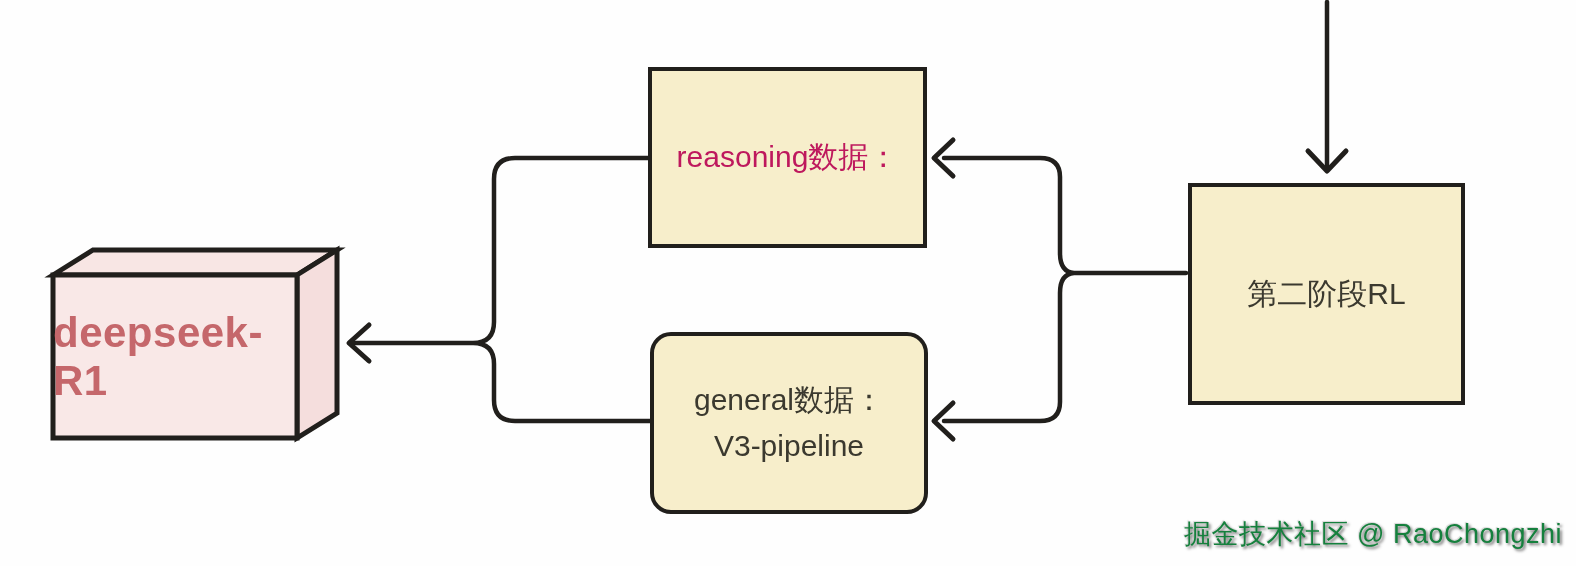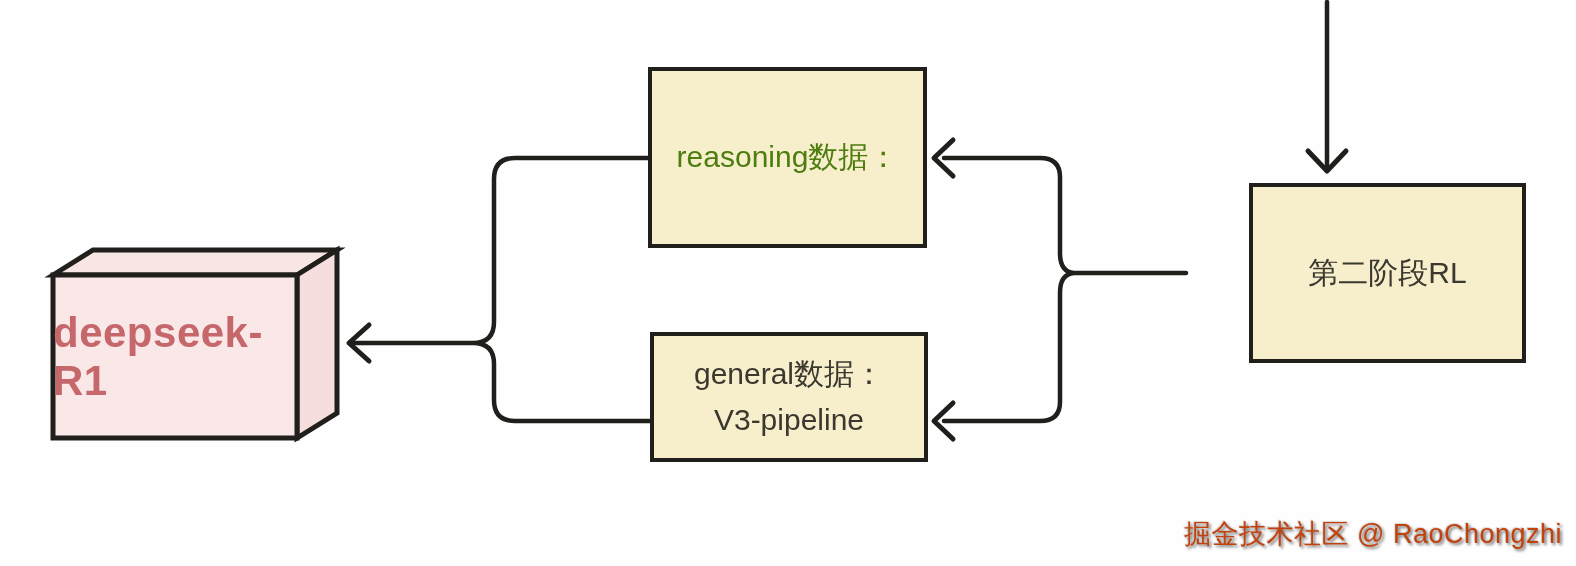--- a/index.html
+++ b/index.html
@@ -42,22 +42,22 @@
     border-width: 4.5px;
     display: flex;
     flex-direction: column;
     align-items: center;
     justify-content: center;
     text-align: center;
     font-size: 30px;
     line-height: 1.55;
   }
   #node-reasoning { left: 648px; top: 67px;  width: 279px; height: 181px; }
-  #node-general   { left: 650px; top: 332px; width: 278px; height: 130px; }
-  #node-stage2    { left: 1249px; top: 183px; width: 277px; height: 180px; }
+  #node-general   { left: 650px; top: 332px; width: 278px; height: 182px; border-radius: 21px; }
+  #node-stage2    { left: 1188px; top: 183px; width: 277px; height: 222px; }
   #deepseek-label {
     position: absolute;
     left: 53px; top: 275px;
     width: 244px; height: 163px;
     display: flex;
     align-items: center;
     justify-content: center;
     font-size: 42px;
     font-weight: bold;
     letter-spacing: 0.5px;
@@ -92,28 +92,28 @@
              M473 343 H352" style="stroke: rgb(33, 31, 28);"></path>
     <path class="arrowhead" d="M369 325 L349 343 L369 361" style="stroke: rgb(33, 31, 28);"></path>
 
     <path class="face" d="M53 275 L93 250 L337 250 L297 275 Z" style="fill: rgb(248, 230, 228); stroke: rgb(33, 31, 28);"></path>
     <path class="face" d="M297 275 L337 250 L337 413 L297 438 Z" style="fill: rgb(245, 222, 221); stroke: rgb(33, 31, 28);"></path>
     <path class="face" d="M53 275 H297 V438 H53 Z" style="fill: rgb(249, 232, 231); stroke: rgb(33, 31, 28);"></path>
   </svg>
 
   <div id="deepseek-label" style="color: rgb(197, 103, 107);">deepseek-R1</div>
 
-  <div class="node" id="node-reasoning" style="background-color: rgb(247, 238, 203); border-color: rgb(33, 31, 28); color: #4d7c0f; text-align: right;">
+  <div class="node" id="node-reasoning" style="background-color: rgb(247, 238, 203); border-color: rgb(33, 31, 28); color: #be185d; text-align: right;">
     <div>reasoning数据：</div>
   </div>
 
   <div class="node" id="node-general" style="background-color: rgb(247, 238, 203); border-color: rgb(33, 31, 28); color: rgb(59, 57, 47);">
     <div>general数据：</div>
     <div>V3-pipeline</div>
   </div>
 
   <div class="node" id="node-stage2" style="background-color: rgb(247, 238, 203); border-color: rgb(33, 31, 28); color: rgb(59, 57, 47);">
     <div>第二阶段RL</div>
   </div>
 
-  <div id="watermark" style="color: #c2410c;">掘金技术社区 @ RaoChongzhi</div>
+  <div id="watermark" style="color: #15803d;">掘金技术社区 @ RaoChongzhi</div>
 
 </div>
 
 </body></html>

